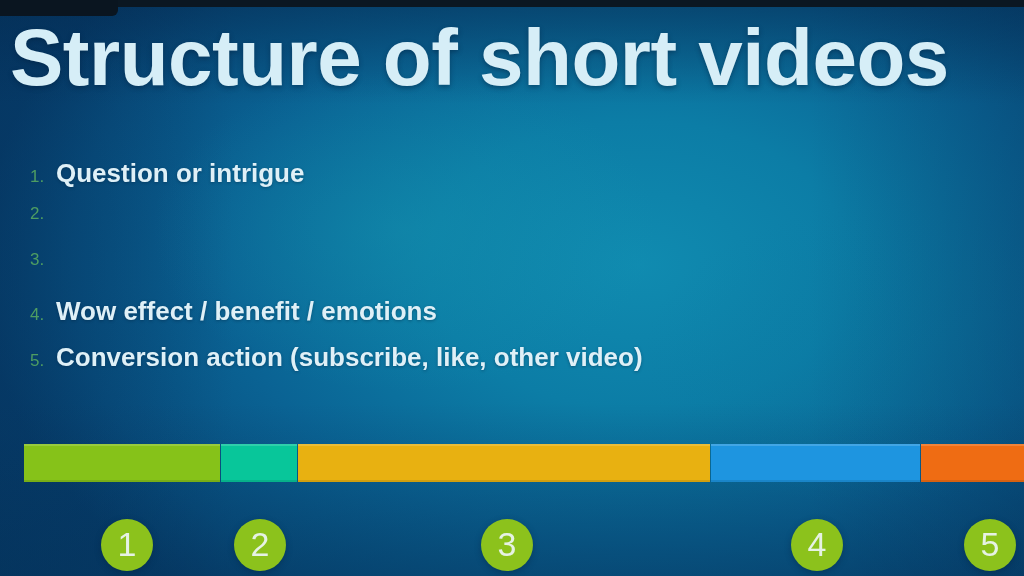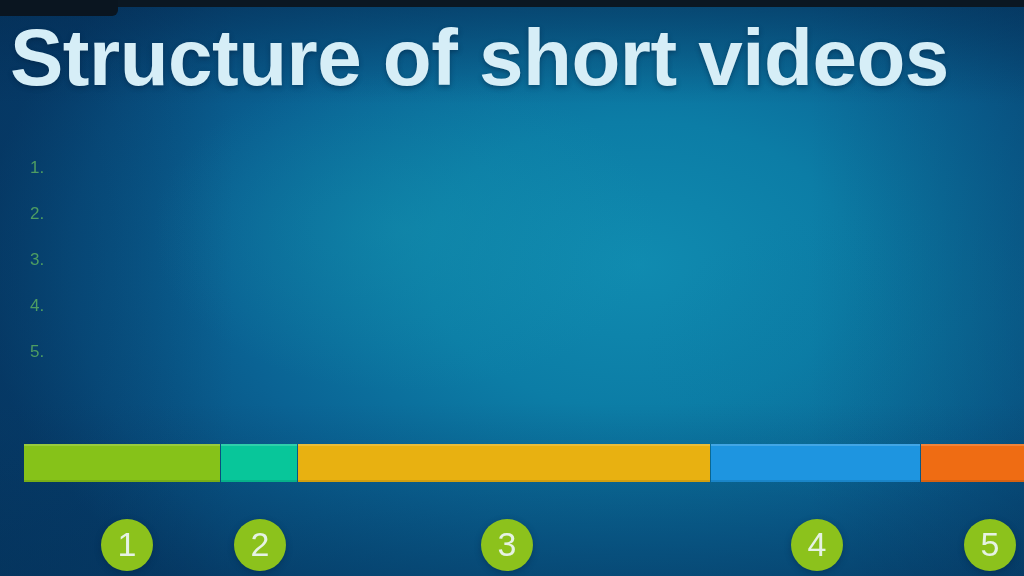--- a/index.html
+++ b/index.html
@@ -136,32 +136,35 @@
   <div class="bg-glow"></div>
   <div class="bg-vignette"></div>
   <div class="letterbox-top"></div>
   <div class="letterbox-top-left"></div>
 
   <div class="title">Structure of short videos</div>
 
   <ul class="list" id="list-root">
       <li class="list-item">
         <span class="list-num">1.</span>
+        <span class="list-text">Question or intrigue</span>
       </li>
       <li class="list-item">
         <span class="list-num">2.</span>
       </li>
       <li class="list-item">
         <span class="list-num">3.</span>
       </li>
       <li class="list-item">
         <span class="list-num">4.</span>
+        <span class="list-text">Wow effect / benefit / emotions</span>
       </li>
       <li class="list-item">
         <span class="list-num">5.</span>
+        <span class="list-text">Conversion action (subscribe, like, other video)</span>
       </li>
     </ul>
 
   <div class="bar" id="bar-root">
       <div class="seg" style="left: 24px; width: 196px; background: rgb(134, 194, 25);"></div>
       <div class="seg" style="left: 221px; width: 76px; background: rgb(8, 198, 154);"></div>
       <div class="seg" style="left: 298px; width: 412px; background: rgb(232, 177, 17);"></div>
       <div class="seg" style="left: 711px; width: 209px; background: rgb(30, 149, 224);"></div>
       <div class="seg" style="left: 921px; width: 103px; background: rgb(239, 108, 19);"></div>
     </div>

